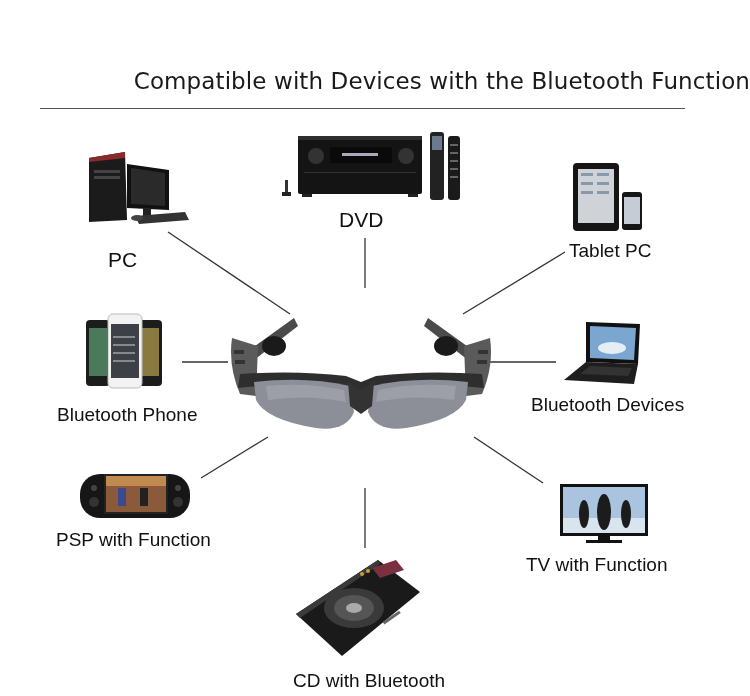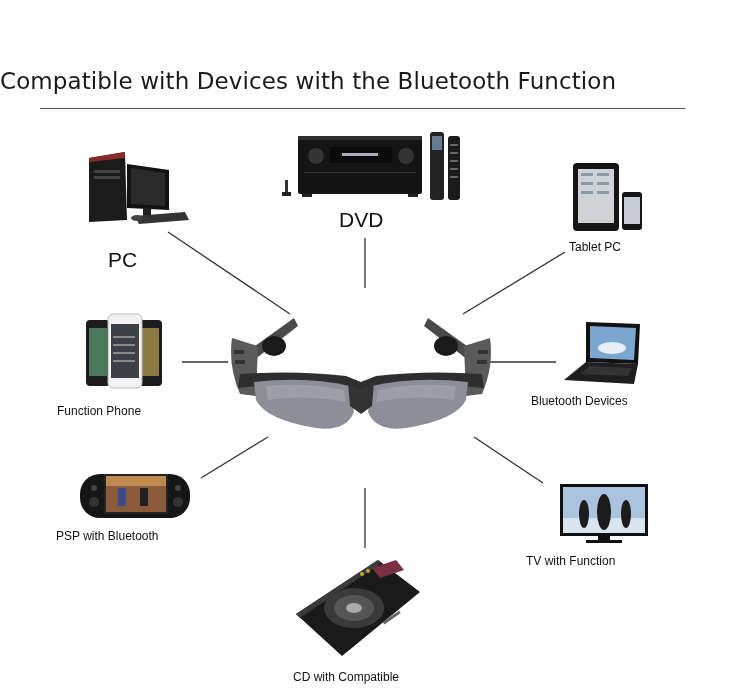--- a/index.html
+++ b/index.html
@@ -1,21 +1,21 @@
 <!DOCTYPE html>
 <html><head>
 <meta charset="utf-8">
 <style>
   html, body { margin: 0; padding: 0; background: #ffffff; }
   body { width: 750px; height: 696px; position: relative; overflow: hidden;
          font-family: "Liberation Sans", sans-serif; color: #111; }
-  .title { position: absolute; left: 0; width: 750px; top: 68px; text-align: left;
+  .title { position: absolute; left: 0; width: 750px; top: 68px; text-align: right;
            font-family: "DejaVu Sans", sans-serif; font-size: 23px; color: #1a1a1a; letter-spacing: 0.1px; }
   .rule { position: absolute; left: 40px; width: 645px; top: 108px; height: 1px; background: #555; }
-  .label { position: absolute; font-size: 12px; color: #111; white-space: nowrap; }
+  .label { position: absolute; font-size: 19px; color: #111; white-space: nowrap; }
   .label.big { font-size: 21px; }
   svg.lines { position: absolute; left: 0; top: 0; }
   .dev { position: absolute; }
 </style>
 </head>
 <body>
 
 <div class="title">Compatible with Devices with the Bluetooth Function</div>
 <div class="rule"></div>
 
@@ -93,21 +93,21 @@
   <rect x="59" y="16" width="18" height="48" fill="#8a7a40"></rect>
   <rect x="26" y="2" width="34" height="74" rx="5" fill="#f2f2f2" stroke="#bbb"></rect>
   <rect x="29" y="12" width="28" height="54" fill="#3e4048"></rect>
   <g fill="#888">
       <rect x="31" y="24" width="22" height="2"></rect>
       <rect x="31" y="32" width="22" height="2"></rect>
       <rect x="31" y="40" width="22" height="2"></rect>
       <rect x="31" y="48" width="22" height="2"></rect>
     </g>
 </svg>
-<div class="label" style="left:57px;top:404px">Function Phone</div>
+<div class="label" style="left:57px;top:404px">Bluetooth Phone</div>
 
 <svg class="dev" style="left:560px;top:318px" width="85" height="68">
   <polygon points="26,4 80,6 78,46 26,44" fill="#111"></polygon>
   <polygon points="30,8 76,10 74,42 30,40" fill="#7aa6d0"></polygon>
   <ellipse cx="52" cy="30" rx="14" ry="6" fill="#e6eef5"></ellipse>
   <polygon points="26,44 78,46 74,66 4,62" fill="#1e1e1e"></polygon>
   <polygon points="30,48 72,50 68,58 20,56" fill="#333"></polygon>
 </svg>
 <div class="label" style="left:531px;top:394px">Bluetooth Devices</div>
 
@@ -116,21 +116,21 @@
   <rect x="26" y="8" width="64" height="40" fill="#222"></rect>
   <rect x="28" y="10" width="60" height="36" fill="#8a5a3a"></rect>
   <rect x="28" y="10" width="60" height="10" fill="#c08a50"></rect>
   <rect x="40" y="22" width="8" height="18" fill="#3a4a8a"></rect>
   <rect x="62" y="22" width="8" height="18" fill="#222"></rect>
   <circle cx="16" cy="36" r="5" fill="#333"></circle>
   <circle cx="100" cy="36" r="5" fill="#333"></circle>
   <circle cx="16" cy="22" r="3" fill="#444"></circle>
   <circle cx="100" cy="22" r="3" fill="#444"></circle>
 </svg>
-<div class="label" style="left:56px;top:529px">PSP with Bluetooth</div>
+<div class="label" style="left:56px;top:529px">PSP with Function</div>
 
 <svg class="dev" style="left:558px;top:482px" width="94" height="64">
   <rect x="2" y="2" width="88" height="52" fill="#111"></rect>
   <rect x="5" y="5" width="82" height="46" fill="#aac4e0"></rect>
   <rect x="5" y="36" width="82" height="15" fill="#d8e4ee"></rect>
   <ellipse cx="26" cy="32" rx="5" ry="14" fill="#1c1c1c"></ellipse>
   <ellipse cx="46" cy="30" rx="7" ry="18" fill="#1c1c1c"></ellipse>
   <ellipse cx="68" cy="32" rx="5" ry="14" fill="#1c1c1c"></ellipse>
   <rect x="40" y="54" width="12" height="4" fill="#111"></rect>
   <rect x="28" y="58" width="36" height="3" fill="#111"></rect>
@@ -143,21 +143,21 @@
   <ellipse cx="62" cy="52" rx="30" ry="20" fill="#3a3a3a"></ellipse>
   <ellipse cx="62" cy="52" rx="20" ry="13" fill="#555"></ellipse>
   <ellipse cx="62" cy="52" rx="8" ry="5" fill="#aaa"></ellipse>
   <polygon points="80,12 104,4 112,14 88,22" fill="#7a3040"></polygon>
   <g fill="#c8a030">
       <circle cx="70" cy="18" r="2"></circle>
       <circle cx="76" cy="15" r="2"></circle>
     </g>
   <rect x="90" y="60" width="20" height="3" fill="#666" transform="rotate(-35 100 62)"></rect>
 </svg>
-<div class="label" style="left:293px;top:670px">CD with Compatible</div>
+<div class="label" style="left:293px;top:670px">CD with Bluetooth</div>
 
 <svg class="dev" style="left:226px;top:316px" width="270" height="122">
 
   <polygon points="18,38 68,2 72,10 28,44" fill="#4a4a4a"></polygon>
   <polygon points="252,38 202,2 198,10 242,44" fill="#4a4a4a"></polygon>
 
   <ellipse cx="48" cy="30" rx="12" ry="10" fill="#1a1a1a"></ellipse>
   <ellipse cx="220" cy="30" rx="12" ry="10" fill="#1a1a1a"></ellipse>
 
   <path d="M6,22 Q2,50 14,78 L30,80 L32,30 Z" fill="#5a5a5a"></path>

